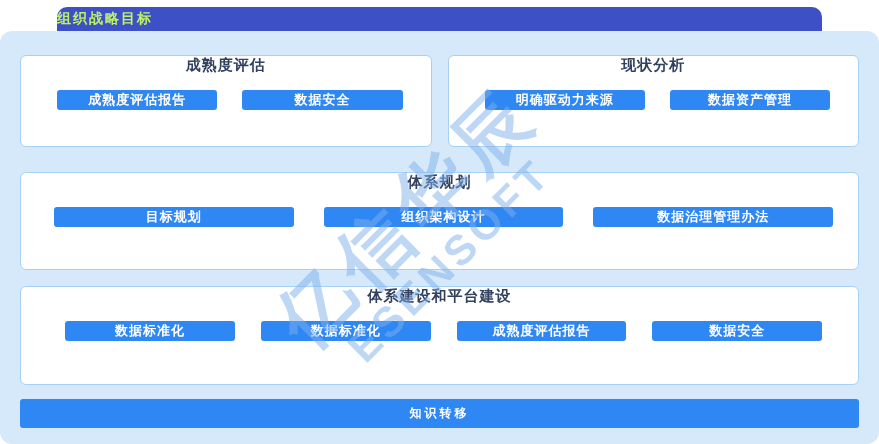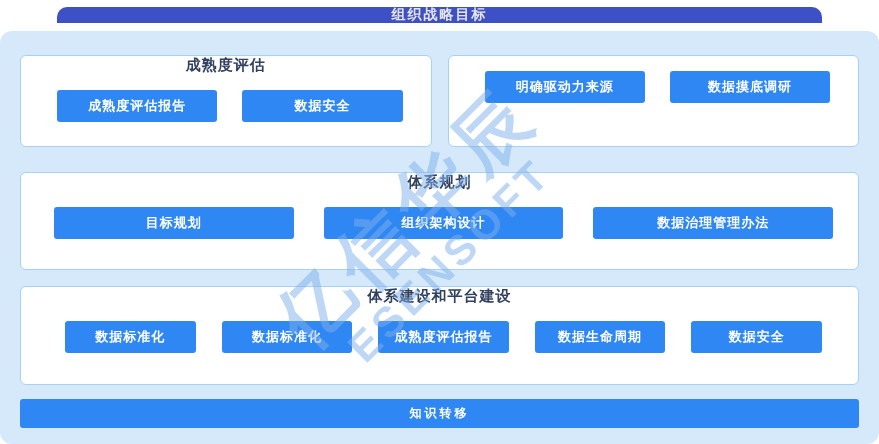--- a/index.html
+++ b/index.html
@@ -10,25 +10,25 @@
   }
   .canvas {
     position: relative;
     width: 879px; height: 444px;
     background: #ffffff;
     overflow: hidden;
   }
   .header-bar {
     position: absolute;
     left: 57px; top: 7px;
-    width: 765px; height: 16px;
+    width: 765px; height: 24px;
     background: #3e50c5;
     border-radius: 10px 10px 0 0;
-    display: flex; align-items: center; justify-content: center;
-    color: #e5e5e5; font-weight: bold; font-size: 14px;
+    display: flex; align-items: center; justify-content: flex-start;
+    color: #bef264; font-weight: bold; font-size: 14px;
     letter-spacing: 2px;
     z-index: 2;
   }
   .panel {
     position: absolute;
     left: 0; top: 31px;
     width: 879px; height: 413px;
     background: #d5e9fb;
     border-radius: 12px;
     padding: 24px 20px 16px;
@@ -52,21 +52,21 @@
     font-size: 15px;
     color: #31415f;
     letter-spacing: 1px;
   }
   .btn-row { display: flex; margin-top: 15px; }
   .row1-btns { padding: 0 28px; gap: 17px; }
   .row2-btns { padding: 0 25px; gap: 22px; }
   .row3-btns { padding: 0 36px; gap: 18px; }
   .node {
     flex: 1;
-    height: 32px;
+    height: 20px;
     background: #2e87f3;
     border-radius: 3px;
     color: #ffffff;
     font-size: 13px;
     font-weight: bold;
     display: flex; align-items: center; justify-content: center;
     letter-spacing: 1px;
     white-space: nowrap;
     margin-left: 8px;
   }
@@ -113,44 +113,44 @@
 
       <div class="box box-half">
         <div class="box-title">成熟度评估</div>
         <div class="btn-row row1-btns">
           <div class="node">成熟度评估报告</div>
           <div class="node">数据安全</div>
         </div>
       </div>
 
       <div class="box box-half">
+        <div class="box-title">现状分析</div>
         <div class="btn-row row1-btns">
           <div class="node">明确驱动力来源</div>
-          <div class="node">数据摸底调研</div>
+          <div class="node">数据资产管理</div>
         </div>
       </div>
 
     </div>
 
     <div class="box box-wide">
       <div class="box-title">体系规划</div>
       <div class="btn-row row2-btns">
         <div class="node">目标规划</div>
         <div class="node">组织架构设计</div>
         <div class="node">数据治理管理办法</div>
       </div>
     </div>
 
     <div class="box box-wide2">
       <div class="box-title">体系建设和平台建设</div>
       <div class="btn-row row3-btns">
         <div class="node">数据标准化</div>
         <div class="node">数据标准化</div>
         <div class="node">成熟度评估报告</div>
-        <div class="node">数据生命周期</div>
         <div class="node">数据安全</div>
       </div>
     </div>
 
     <div class="footer-bar">
       <span>知识转移</span>
     </div>
 
   </div>
 </div>

